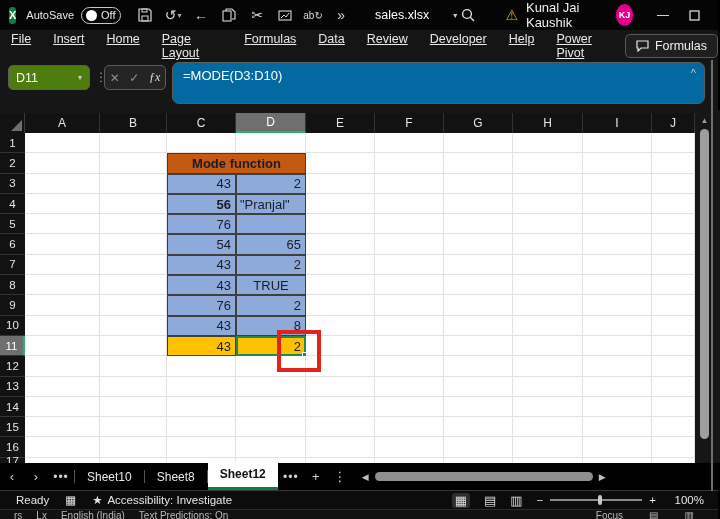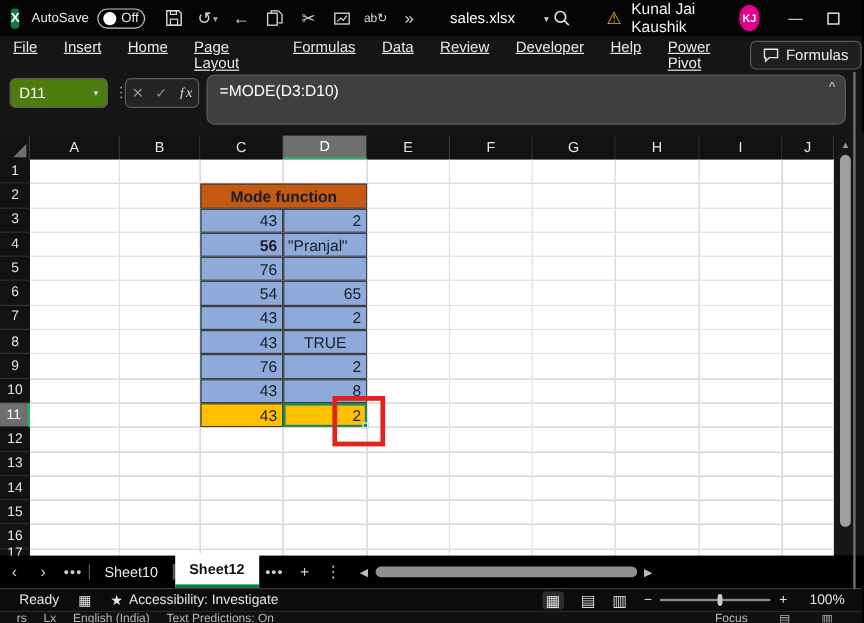--- a/index.html
+++ b/index.html
@@ -45,21 +45,21 @@
   .formula-row { position:absolute; top:62px; left:0; right:0; height:48px; background:#161616; }
   .namebox { position:absolute; left:8px; top:3px; width:82px; height:25px; background:#4d7c0f;
     border:1px solid #5c5c5c; border-radius:5px; color:#fff; font-size:12.5px;
     display:flex; align-items:center; padding:0 7px; }
   .namebox .chev { margin-left:auto; }
   .fx-dots { position:absolute; left:95px; top:8px; color:#9a9a9a; font-size:12px; }
   .fx-box { position:absolute; left:104px; top:3px; width:62px; height:25px; background:#242424;
     border:1px solid #5c5c5c; border-radius:5px; display:flex; align-items:center;
     justify-content:space-around; color:#8f8f8f; font-size:12px; }
   .fx-box .fx { font-style:italic; color:#dcdcdc; font-family:"Liberation Serif", serif; }
-  .formula-input { position:absolute; left:172px; top:0; width:533px; height:42px; background:#404040;
+  .formula-input { position:absolute; left:172px; top:0; width:533px; height:42px; background:#0369a1;
     border:1px solid #5c5c5c; border-radius:7px; color:#fff; font-size:13px; padding:5px 10px; }
   .collapse-chev { position:absolute; right:182px; top:4px; color:#cfcfcf; font-size:11px; left:auto; }
   .formula-input .collapse-chev { position:absolute; right:8px; top:4px; }
 
   
   .sheet-area { position:absolute; top:110px; left:0; width:720px; height:353px; background:#161616; }
   .grid { position:absolute; left:0; top:3px; display:grid; }
   .corner { background:#121212; position:relative; border-right:1px solid #3a3a3a; }
   .corner:after { content:""; position:absolute; right:2px; bottom:2px; border-left:11px solid transparent;
     border-bottom:11px solid #6f6f6f; }
@@ -428,20 +428,21 @@
   </div>
 
   <div class="tabbar">
     <span class="tb-nav">‹</span>
     <span class="tb-nav">›</span>
     <span class="tb-more">•••</span>
     <span id="sheet-tabs" style="display:flex;align-items:center;height:27px">
         <span class="tab-sep"></span>
         <span class="sheet-tab">Sheet10</span>
         <span class="tab-sep"></span>
+        <span class="sheet-tab">Sheet8</span>
         <span class="tab-sep"></span>
         <span class="sheet-tab active">Sheet12</span>
       </span>
     <span class="tb-more">•••</span>
     <span class="tb-nav">+</span>
     <span class="tb-nav">⋮</span>
     <span class="hscroll">
       <span class="arrow">◀</span>
       <span class="hthumb"></span>
       <span class="arrow">▶</span>

